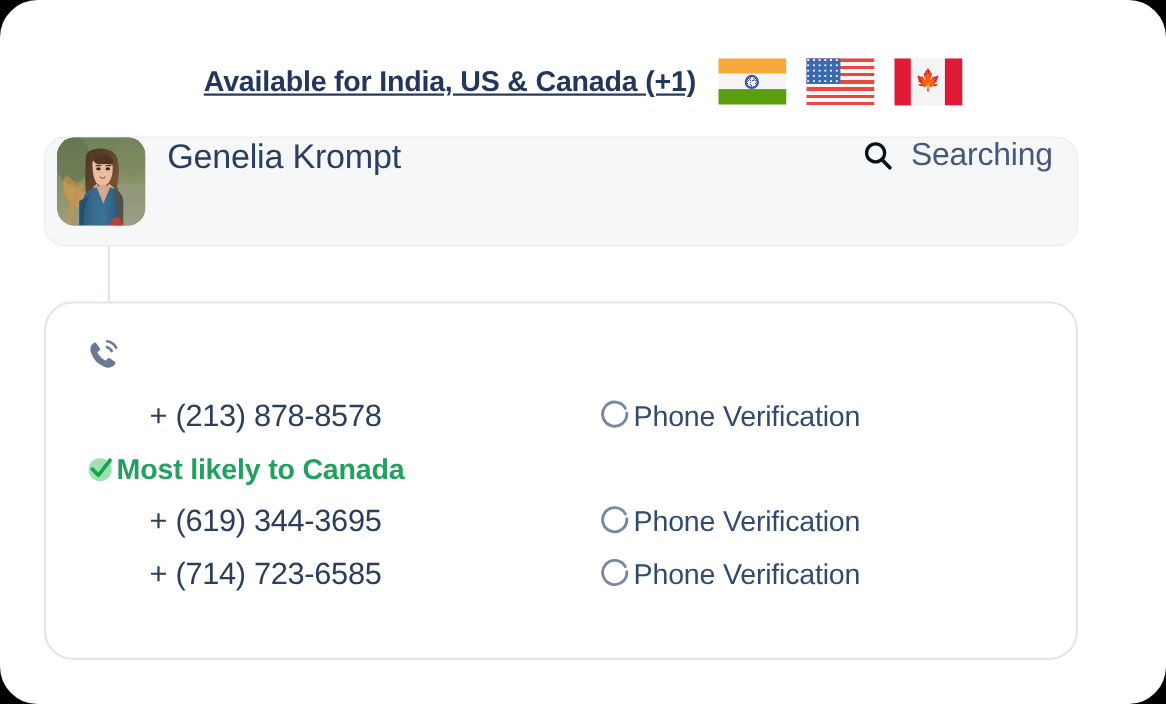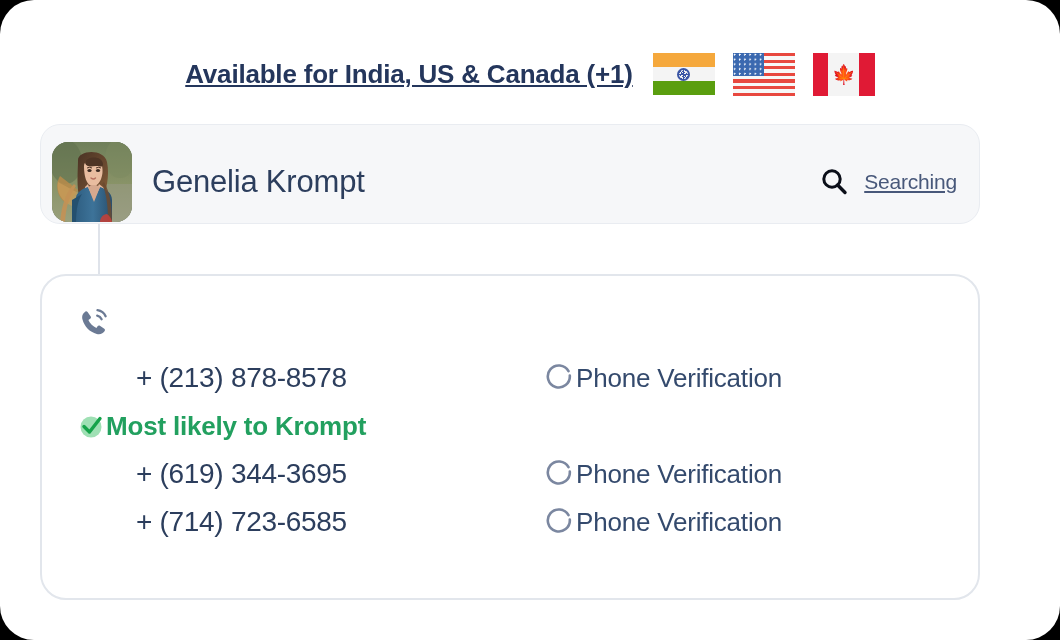--- a/index.html
+++ b/index.html
@@ -122,22 +122,22 @@
     position: absolute;
     left: 40px;
     top: 124px;
     width: 940px;
     height: 100px;
     background: #f6f7f9;
     border: 1px solid #e9ecf1;
     border-radius: 20px;
     box-sizing: border-box;
     display: flex;
-    align-items: center;
-    padding: 16px 22px 0 11px;
+    align-items: flex-start;
+    padding: 0 22px 0 11px;
   }
   .avatar {
     width: 80px;
     height: 80px;
     border-radius: 16px;
     overflow: hidden;
     flex: none;
     position: relative;
     background: #5b6b55;
   }
@@ -152,25 +152,24 @@
   }
   .profile-status {
     margin-left: auto;
     display: flex;
     align-items: center;
     gap: 14px;
   }
   .search-icon { width: 32px; height: 32px; flex: none; }
   .search-icon svg { display: block; }
   .searching-label {
-    font-size: 21px;
+    font-size: 29px;
     color: #48587a;
     letter-spacing: -0.2px;
     white-space: nowrap;
-    text-decoration: underline;
   }
 
   
   .connector {
     position: absolute;
     left: 98px;
     top: 224px;
     width: 2px;
     height: 52px;
     background: #dfe3ea;
@@ -357,21 +356,21 @@
       </div>
 
       <div class="row primary">
         <div class="row-status">
           <span class="status-icon">
             <svg width="30" height="30" viewBox="0 0 30 30" xmlns="http://www.w3.org/2000/svg">
               <circle cx="15" cy="16" r="10.5" fill="#9fe0b4"></circle>
               <path d="M8 15.5 L13.5 21 L24 7.5" fill="none" stroke="#16a34a" stroke-width="3.4" stroke-linecap="round" stroke-linejoin="round"></path>
             </svg>
           </span>
-          <span class="status-label">Most likely to Krompt</span>
+          <span class="status-label">Most likely to Canada</span>
         </div>
       </div>
 
       <div class="row">
         <div class="row-number">+ (619) 344-3695</div>
         <div class="row-status">
           <span class="status-icon">
             <svg width="30" height="30" viewBox="0 0 30 30" xmlns="http://www.w3.org/2000/svg">
               <path d="M22.5 8.2 A11 11 0 1 0 23.8 12.6" fill="none" stroke="#7b87a0" stroke-width="2.6" stroke-linecap="round"></path>
             </svg>

